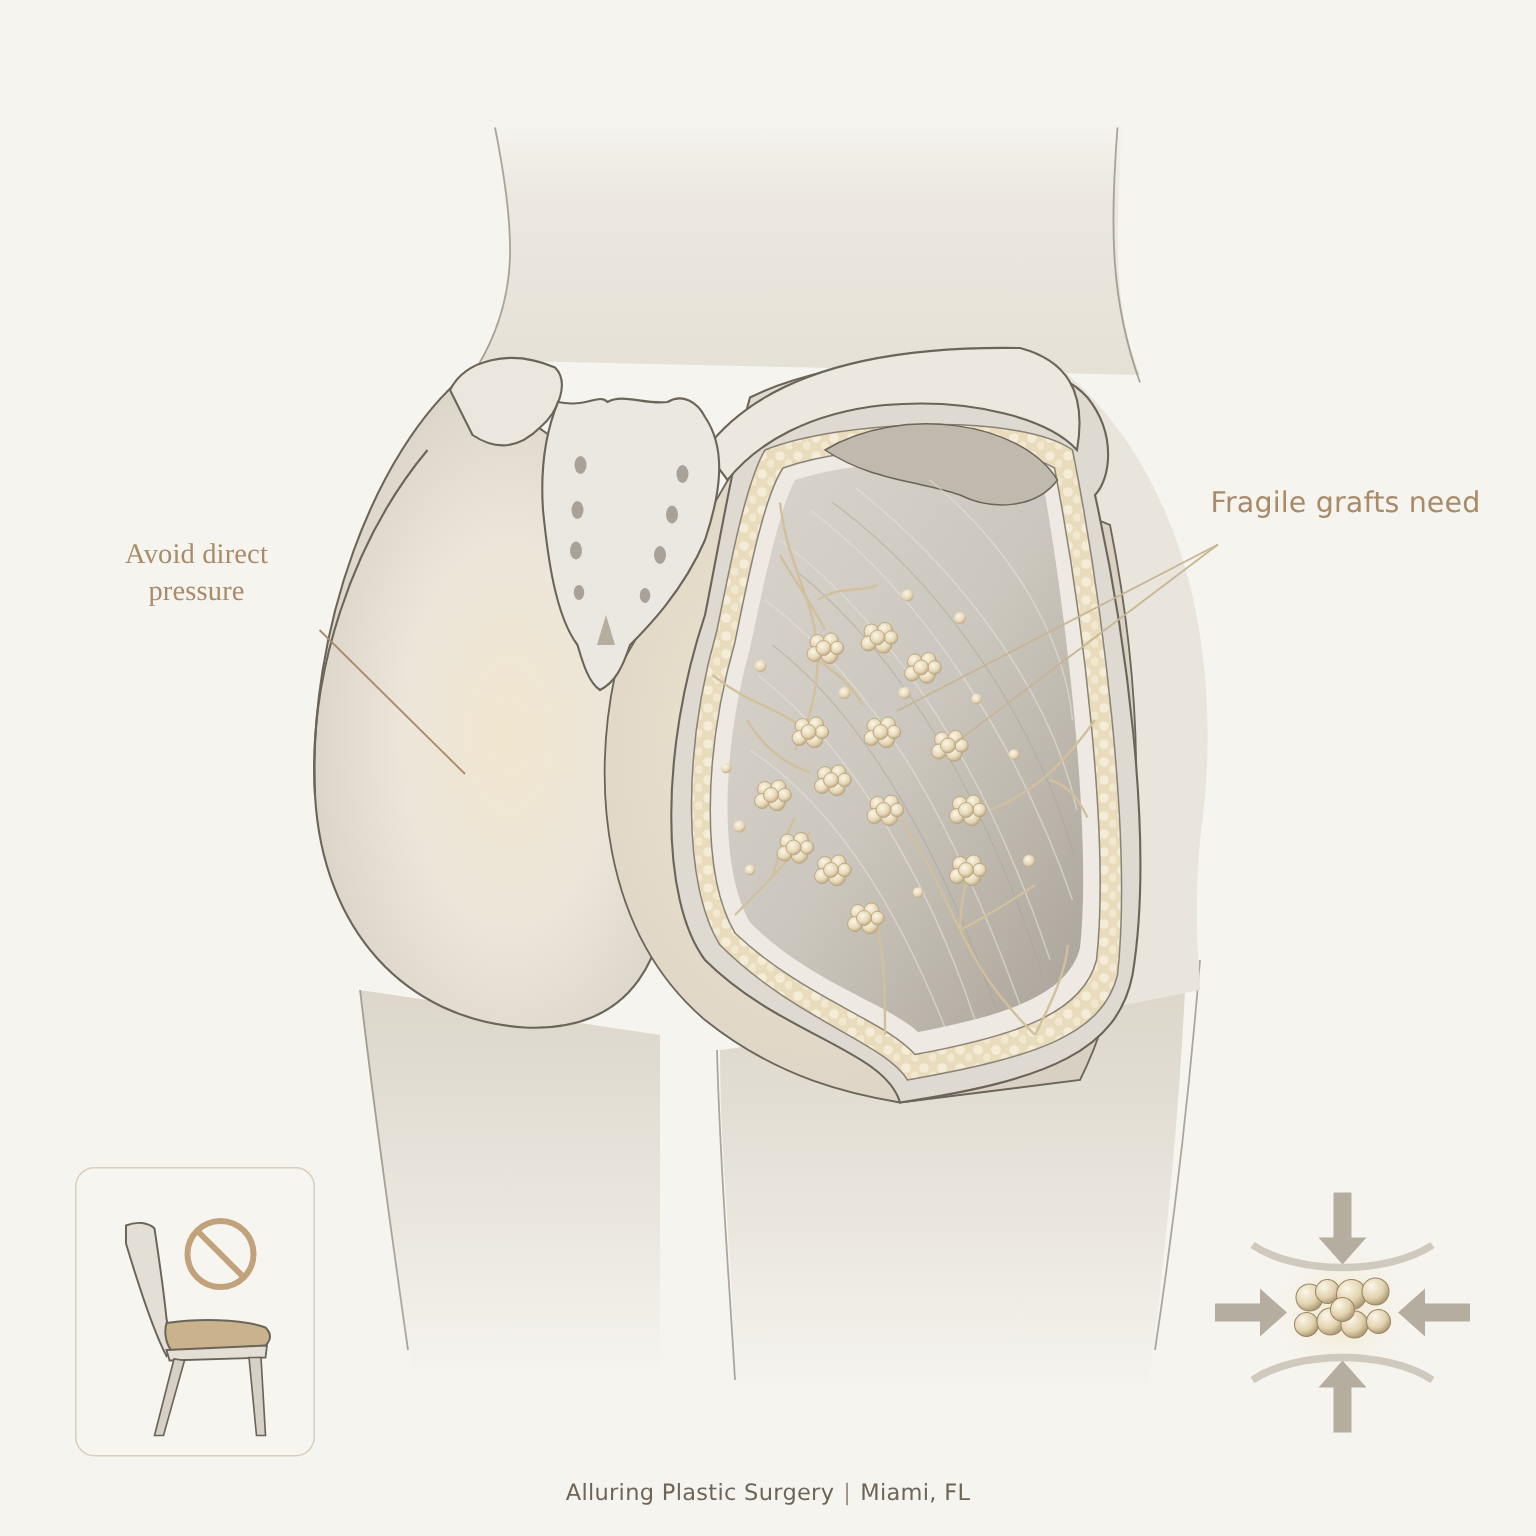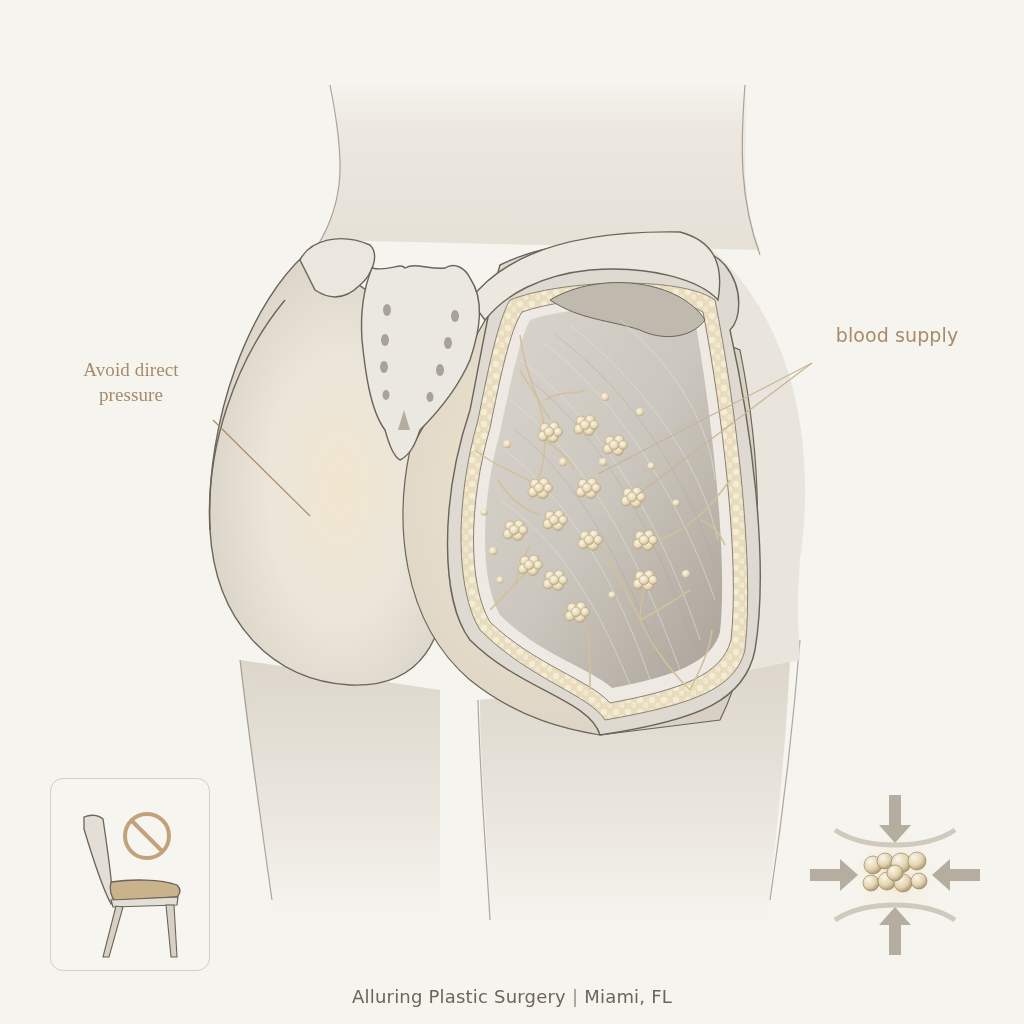--- a/index.html
+++ b/index.html
@@ -19,21 +19,21 @@
     .callout-right { left: 792px; top: 323px; width: 210px; }
     .no-sit-card {
       position: absolute; left: 50px; top: 778px; width: 160px; height: 193px;
       border: 1.5px solid #d9cdbb; border-radius: 13px; background: #f7f5f0;
       box-sizing: border-box;
     }
     .no-sit-card svg { position: absolute; left: 0; top: 0; }
     .compress-icon { position: absolute; left: 805px; top: 785px; width: 180px; height: 180px; }
     .footer {
       position: absolute; left: 0; right: 0; top: 986px; text-align: center;
-      font-size: 18px; color: #6e6559; letter-spacing: 0.2px;
+      font-size: 15px; color: #6e6559; letter-spacing: 0.2px;
     }
     .footer .sep { color: #9c9284; margin: 0 6px; }
   </style>
 </head>
 <body>
 
 <div class="stage">
   <svg width="1024" height="1024" viewBox="0 0 1024 1024">
     <defs>
       <radialGradient id="skinL" cx="0.55" cy="0.55" r="0.6">
@@ -189,21 +189,21 @@
     <line x1="812" y1="363" x2="636" y2="496" stroke="#c7b594" stroke-width="1.2"></line>
   </svg>
 </div>
 
 <div class="callout callout-left">
   <span>Avoid direct</span>
   <span>pressure</span>
 </div>
 
 <div class="callout callout-right">
-  <span>blood supply</span>
+  <span>Fragile grafts need</span>
 </div>
 
 <div class="no-sit-card">
   <svg width="160" height="193" viewBox="0 0 160 193">
     <path d="M33 38 C 40 35, 48 36, 52 40 C 55 60, 58 80, 60 100 C 62 112, 62 115, 64 120 L 60 125 C 52 110, 42 80, 33 50 Z" fill="#e4dfd6" stroke="#6b6459" stroke-width="1.3"></path>
     <path d="M60 103 C 80 100, 110 100, 126 106 C 130 110, 130 114, 126 118 L 64 122 C 60 118, 58 110, 60 103 Z" fill="#c9b28c" stroke="#6b6459" stroke-width="1.3"></path>
     <path d="M60 121 L 127 118 L 126 126 L 62 128 Z" fill="#e4dfd6" stroke="#6b6459" stroke-width="1.2"></path>
     <path d="M65 127 L 52 178 L 58 178 L 72 128 Z" fill="#d6d0c5" stroke="#6b6459" stroke-width="1.1"></path>
     <path d="M115 126 L 120 178 L 126 178 L 123 126 Z" fill="#d6d0c5" stroke="#6b6459" stroke-width="1.1"></path>
     <circle cx="96" cy="57" r="22" fill="none" stroke="#c2a27a" stroke-width="4"></circle>

